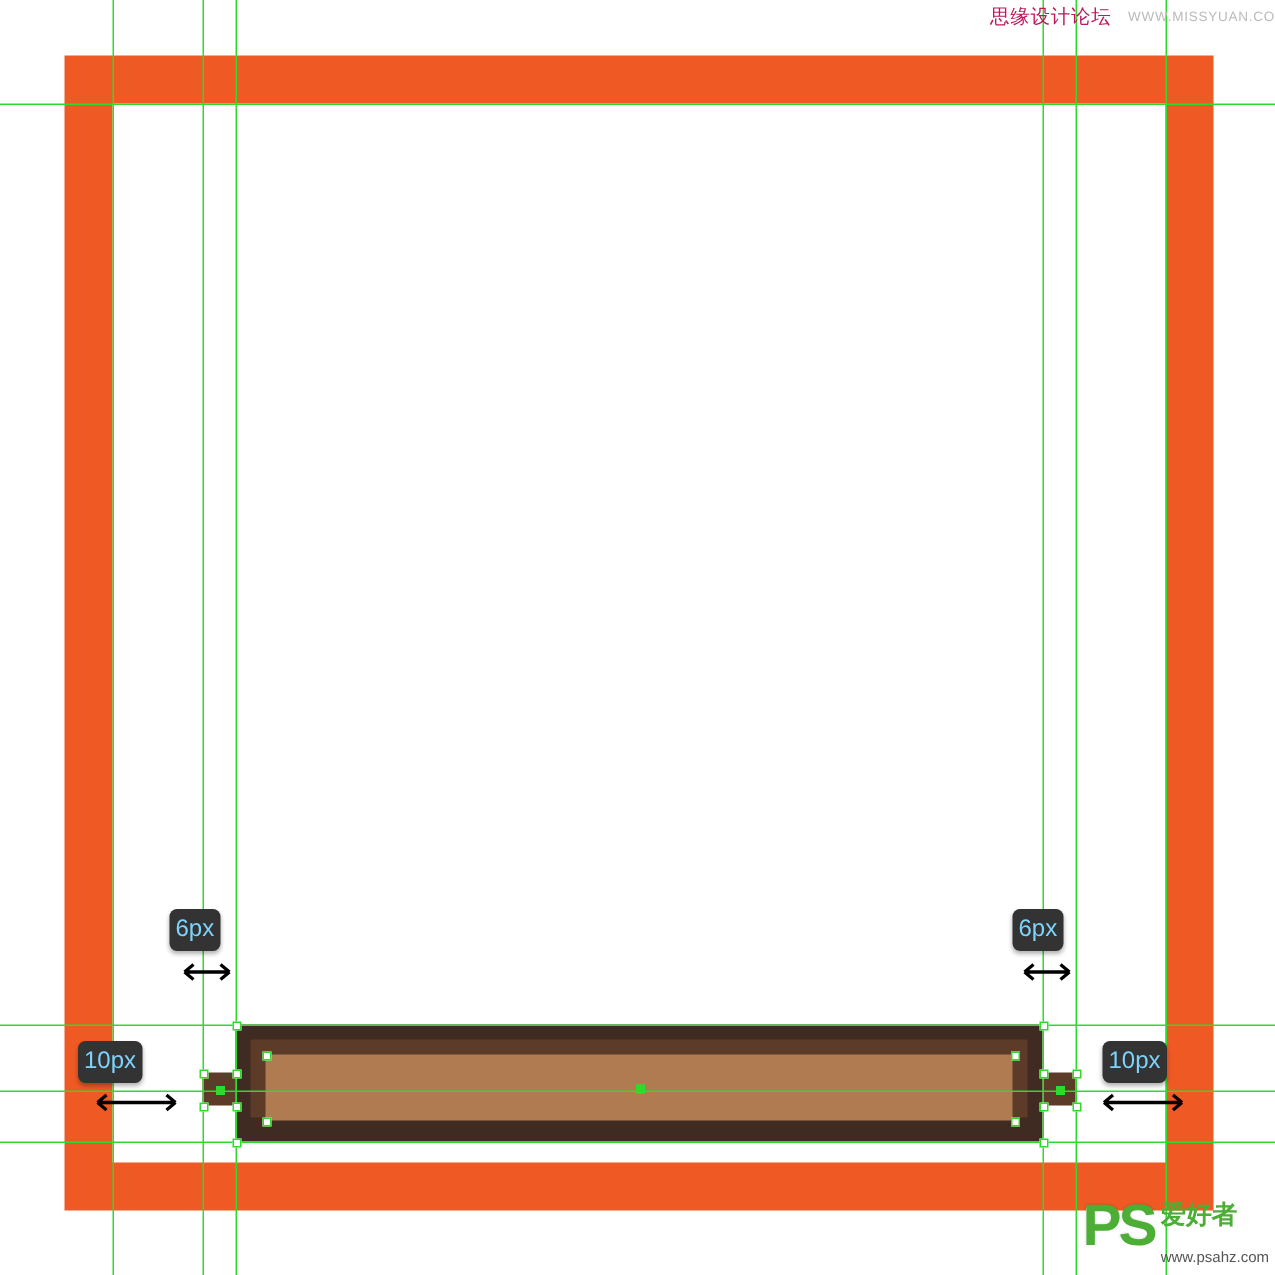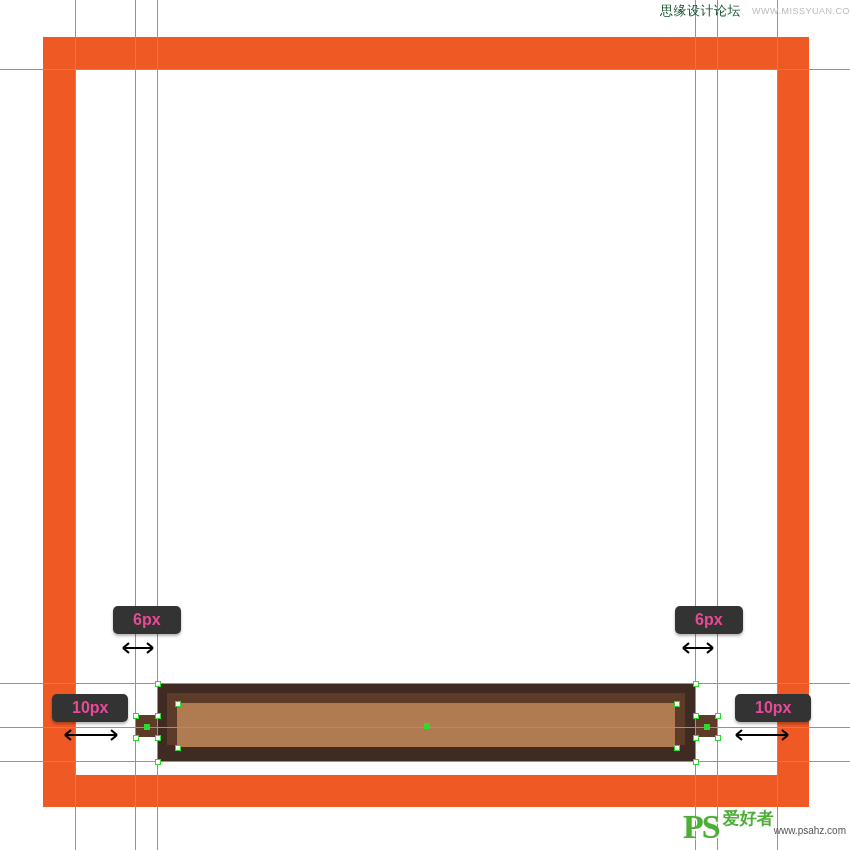--- a/index.html
+++ b/index.html
@@ -69,73 +69,72 @@
     border: 1px solid #2ddb2d;
     background: #ffffff;
     box-sizing: border-box;
   }
   .sel-pt.center { background: #2ddb2d; }
 
   
   .dim-label {
     position: absolute;
     background: #333333;
-    color: #ec4899;
+    color: #7dd3fc;
     font-size: 16px;
-    padding: 5px 20px;
+    padding: 5px 4px;
     border-radius: 5px;
     white-space: nowrap;
     box-shadow: 0 2px 3px rgba(0,0,0,0.3);
-    font-weight: bold;
   }
   .dim-arrow {
     position: absolute;
     color: #000000;
     height: 14px;
   }
   .dim-arrow svg { display: block; }
 
   
   .wm-top {
     position: absolute;
     top: 2px;
     left: 660px;
     font-size: 13px;
-    color: #14532d;
+    color: #be185d;
     letter-spacing: 0.5px;
   }
   .wm-top-url {
     position: absolute;
     top: 6px;
     left: 752px;
     font-size: 9px;
     color: #bbb;
     letter-spacing: 0.5px;
   }
   
   .wm-br {
     position: absolute;
     right: 4px;
     bottom: 6px;
     display: flex;
     align-items: flex-start;
   }
   .wm-ps {
-    font-family: Liberation Serif, serif;
-    font-size: 34px;
+    font-family: Liberation Sans, sans-serif;
+    font-size: 39px;
     font-weight: 900;
     color: #4cae35;
     text-shadow: 0 2px 0 #fff, 0 0 2px rgba(0,0,0,0.2);
     letter-spacing: -2px;
     margin-right: 4px;
     line-height: 34px;
   }
   .wm-text {
     display: flex;
-    flex-direction: row;
+    flex-direction: column;
     line-height: 1;
   }
   .wm-cn {
     font-size: 17px;
     color: #4cae35;
     font-weight: bold;
   }
   .wm-url {
     font-size: 10px;
     color: #555;

